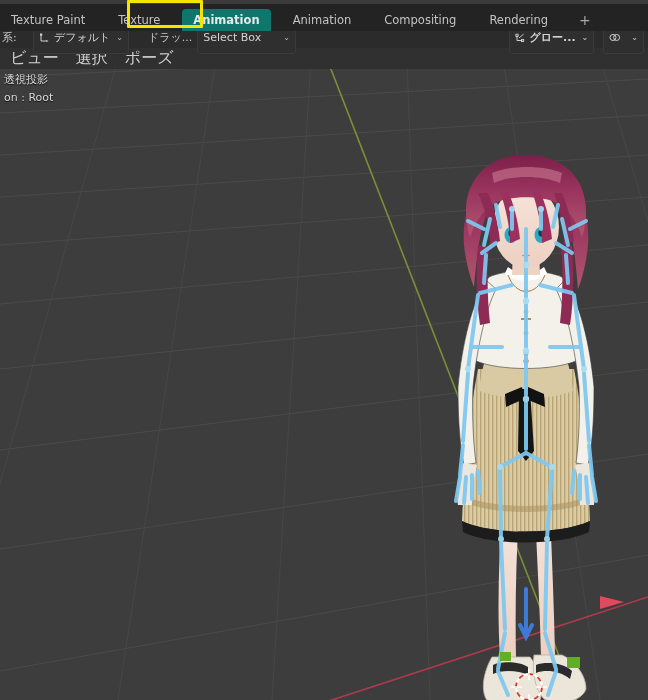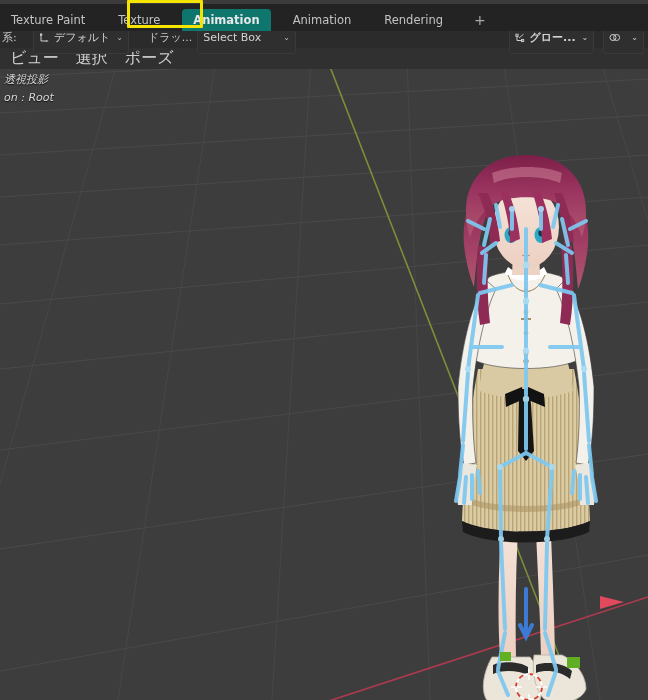--- a/index.html
+++ b/index.html
@@ -97,32 +97,33 @@
   }
   .vp-svg { position: absolute; left: 0; top: 0; width: 648px; height: 631px; }
   .vp-text {
     position: absolute; left: 4px; top: 2px;
     font-size: 11px; color: #d8d8d8;
     line-height: 18px;
     text-shadow: 0 1px 1px rgba(0,0,0,.75);
     z-index: 10;
     pointer-events: none;
   }
-  .vp-text div { white-space: nowrap; font-style: italic; }
+  .vp-text div { white-space: nowrap; }
 </style>
 </head>
 <body>
 
 <div id="app">
 
   <div class="topbar">
     <div class="ws-tab">Texture Paint</div>
     <div class="ws-tab">Texture</div>
     <div class="ws-tab active">Animation</div>
     <div class="ws-tab">Animation</div>
+    <div class="ws-tab">Compositing</div>
     <div class="ws-tab">Rendering</div>
     <div class="ws-tab add">+</div>
   </div>
   <div class="hl-box"></div>
 
   <div class="toolhdr">
     <div class="mode-label">系:</div>
 
     <div class="pill">
       <span class="gico">

